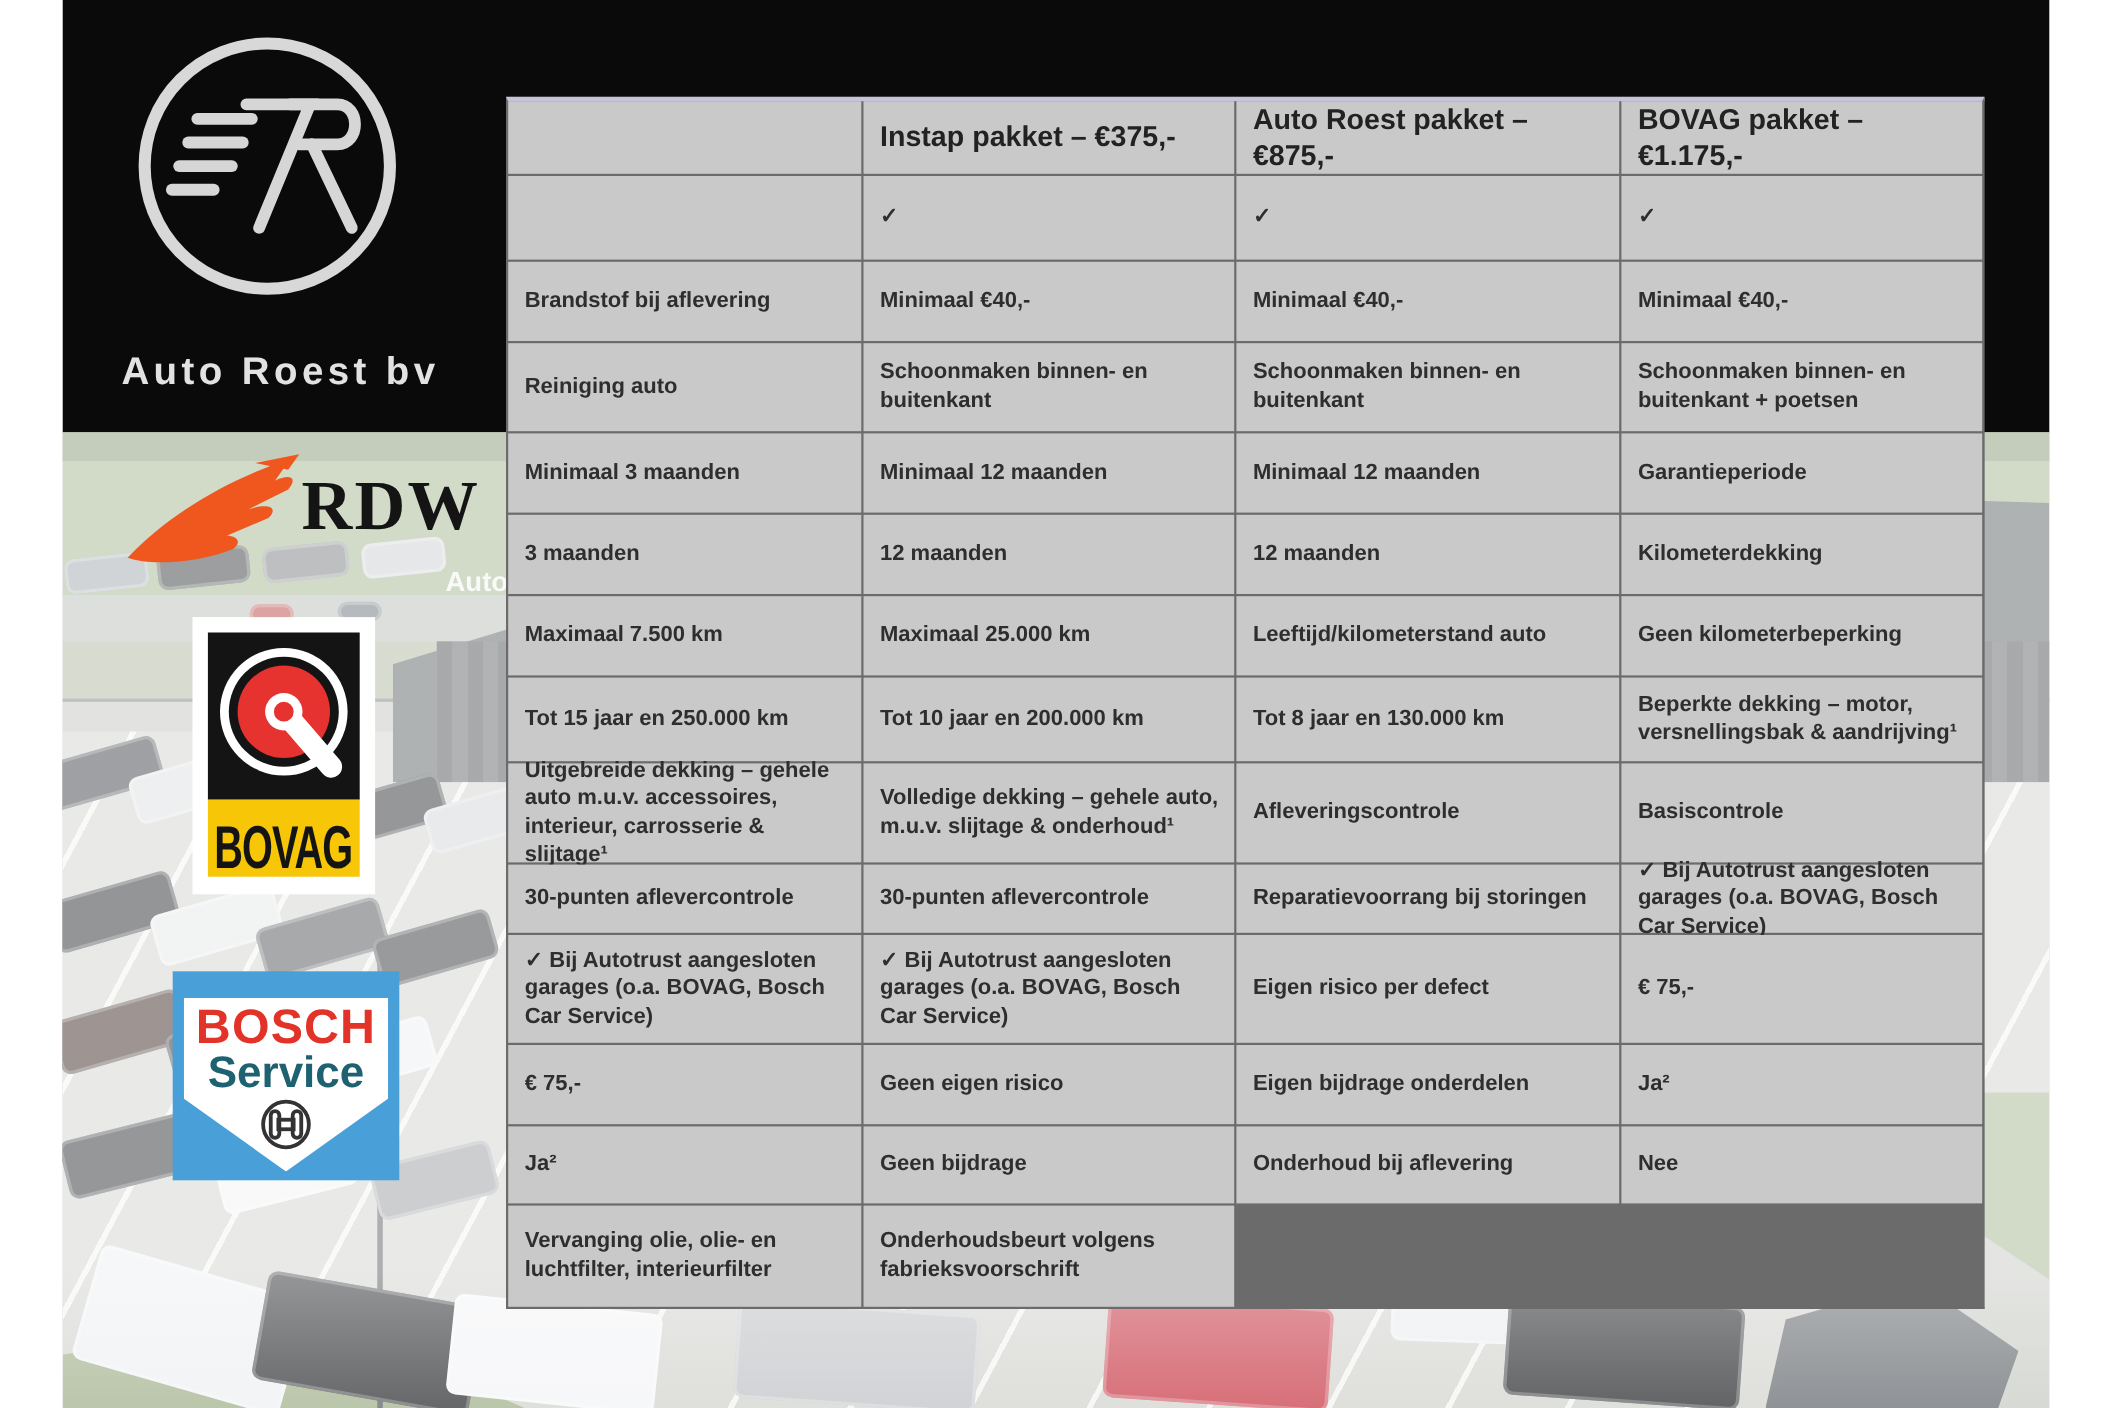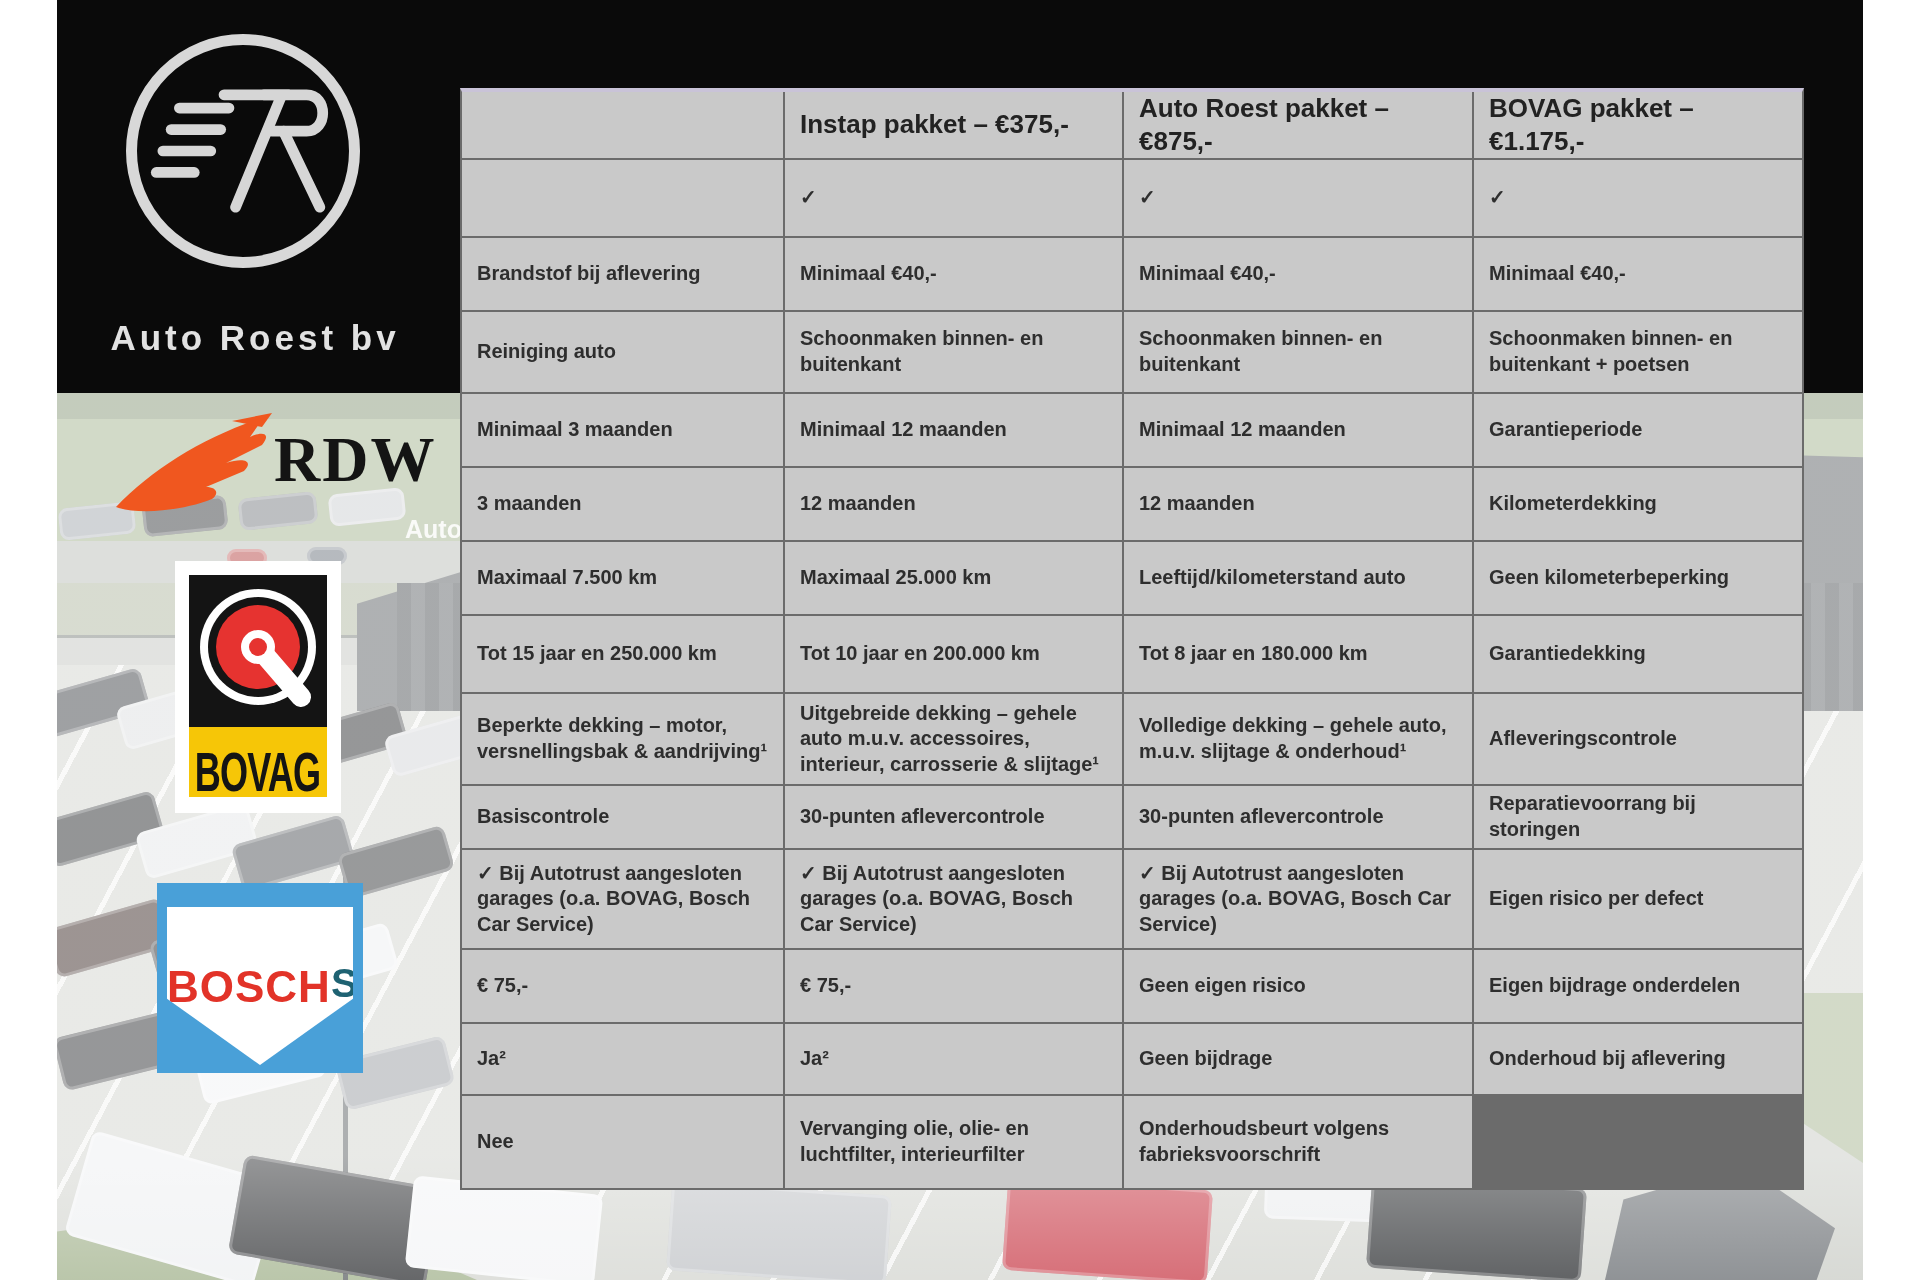--- a/index.html
+++ b/index.html
@@ -48,21 +48,21 @@
   .rdw-text{position:absolute;left:162px;top:12px;font-family:"Liberation Serif",serif;
             font-weight:bold;font-size:64px;color:#141414;letter-spacing:2px;}
   .bovag{position:absolute;left:118px;top:168px;width:166px;height:252px;background:#ffffff;
          display:flex;flex-direction:column;align-items:center;}
   .bovag-icon{margin-top:14px;width:138px;height:152px;background:#141414;}
   .bovag-band{width:138px;height:70px;background:#f6c607;display:flex;align-items:flex-end;justify-content:center;}
   .bovag-word{font-weight:bold;font-size:44px;color:#141414;transform:scale(.82,1.25);letter-spacing:-1px;}
   .bosch{position:absolute;left:100px;top:490px;width:206px;height:190px;background:#49a0d8;}
   .bosch-shield{position:absolute;left:10px;top:24px;width:186px;height:158px;background:#ffffff;
                 clip-path:polygon(0 0,100% 0,100% 58%,50% 100%,0 58%);
-                display:flex;flex-direction:row;align-items:center;}
+                display:flex;flex-direction:column;align-items:center;}
   .bosch-red{font-weight:bold;font-size:44px;color:#e23328;letter-spacing:1px;margin-top:2px;}
   .bosch-teal{font-weight:bold;font-size:40px;color:#1e6272;margin-top:-6px;}
 
   
   .pkg-table{position:absolute;left:460px;top:88px;
              display:grid;grid-template-columns:321px 337px 348px 328px;
              grid-template-rows:66px 76px 72px 80px 72px 72px 72px 76px 90px 62px 98px 72px 70px 92px;
              gap:2px;background:#6b6b6b;border:2px solid #6b6b6b;border-top:4px solid #c9c3d8;}
   .cell{background:#c9c9c9;display:flex;align-items:center;padding:4px 14px 4px 15px;
         font-size:20px;font-weight:bold;color:#2e2e2e;line-height:1.28;}
@@ -200,22 +200,21 @@
       <div class="cell">3 maanden</div>
       <div class="cell">12 maanden</div>
       <div class="cell">12 maanden</div>
       <div class="cell">Kilometerdekking</div>
       <div class="cell">Maximaal 7.500 km</div>
       <div class="cell">Maximaal 25.000 km</div>
       <div class="cell">Leeftijd/kilometerstand auto</div>
       <div class="cell">Geen kilometerbeperking</div>
       <div class="cell">Tot 15 jaar en 250.000 km</div>
       <div class="cell">Tot 10 jaar en 200.000 km</div>
-      <div class="cell">Tot 8 jaar en 180.000 km</div>
-      <div class="cell">Garantiedekking</div>
+      <div class="cell">Tot 8 jaar en 130.000 km</div>
       <div class="cell">Beperkte dekking – motor, versnellingsbak &amp; aandrijving¹</div>
       <div class="cell">Uitgebreide dekking – gehele auto m.u.v. accessoires, interieur, carrosserie &amp; slijtage¹</div>
       <div class="cell">Volledige dekking – gehele auto, m.u.v. slijtage &amp; onderhoud¹</div>
       <div class="cell">Afleveringscontrole</div>
       <div class="cell">Basiscontrole</div>
       <div class="cell">30-punten aflevercontrole</div>
       <div class="cell">30-punten aflevercontrole</div>
       <div class="cell">Reparatievoorrang bij storingen</div>
       <div class="cell">✓ Bij Autotrust aangesloten garages (o.a. BOVAG, Bosch Car Service)</div>
       <div class="cell">✓ Bij Autotrust aangesloten garages (o.a. BOVAG, Bosch Car Service)</div>

